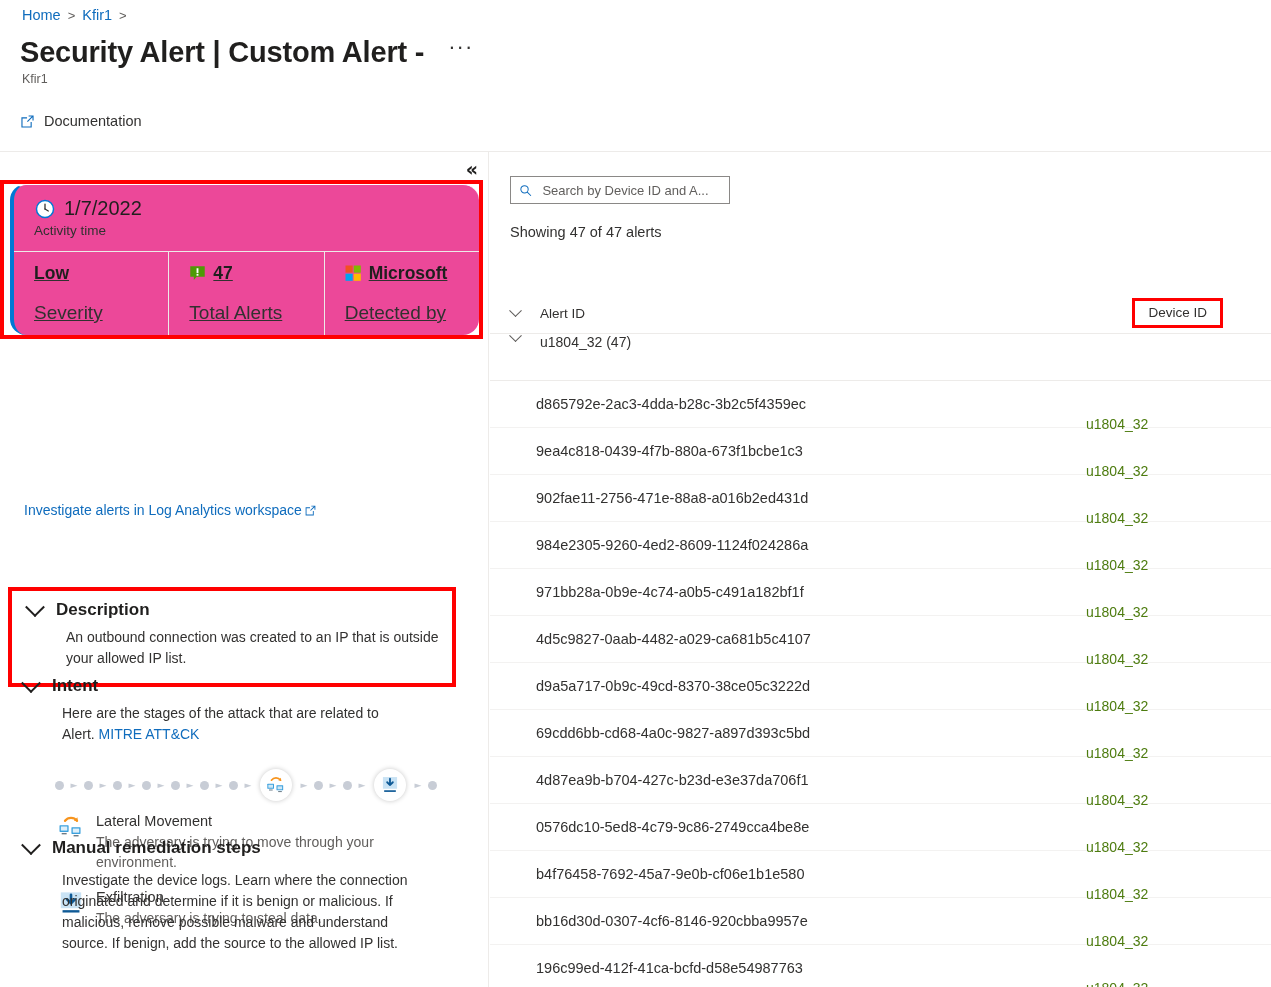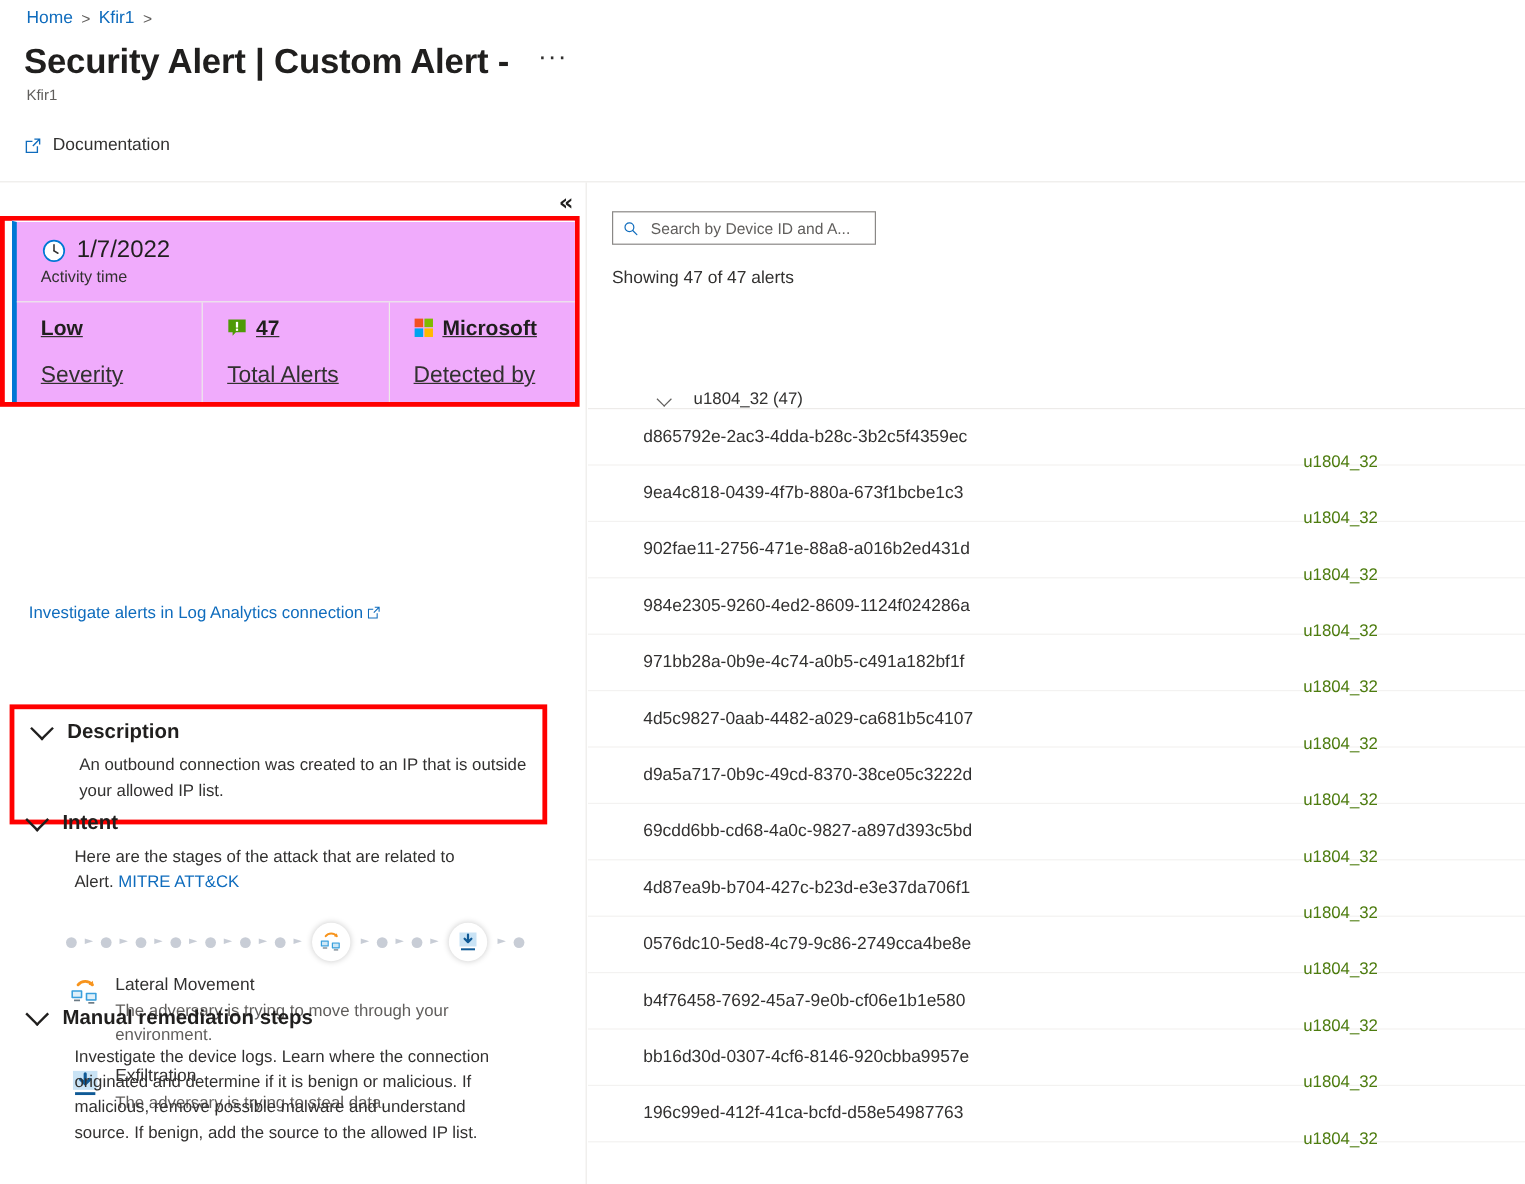--- a/index.html
+++ b/index.html
@@ -73,24 +73,25 @@
     font-family: "DejaVu Sans", sans-serif;
   }
 
   
   .card-wrap {
     position: absolute; left: 0px; top: 28px; width: 483px;
     border: 4px solid #ff0000;
   }
   .card {
     display: flex; flex-direction: column;
-    background: #f0abfc;
+    background: #ec4899;
     border-left: 4px solid #0078d4;
     margin-left: 6px;
     border-top: 1px solid #ffffff;
+    border-radius: 16px;
   }
   .card-top {
     padding: 12px 0 13px 20px;
     border-bottom: 1px solid #edebe9;
   }
   .card-top-main {
     display: flex; align-items: center; gap: 8px;
     font-size: 20px; font-weight: 400; color: #201f1e;
   }
   .card-top-sub { font-size: 13.5px; color: #323130; margin-top: 3px; }
@@ -196,23 +197,23 @@
     position: absolute; right: 48px; top: 4px;
     border: 3px solid #ff0000; padding: 4px 13px 5px 13px;
     background: #fff;
   }
   .small-chev {
     width: 9px; height: 9px; display: inline-block;
     border-right: 1.6px solid #605e5c; border-bottom: 1.6px solid #605e5c;
     transform: rotate(45deg) translate(-2px,-2px);
   }
   .grp-row {
-    display: flex; align-items: flex-end; height: 47px;
+    display: flex; align-items: flex-start; height: 47px;
     border-bottom: 1px solid #edebe9;
-    font-size: 14px; color: #323130; padding-left: 38px;
+    font-size: 14px; color: #323130;
   }
   .grp-chev-cell { width: 50px; display: flex; justify-content: center; }
   .row {
     display: flex; align-items: center; height: 47px;
     border-bottom: 1px solid #f3f2f1;
     font-size: 14.5px; color: #323130;
   }
   .cell-alert { padding-left: 46px; flex: 1; }
   .cell-device { width: 185px; color: #4d7c0f; font-size: 14px; margin-top: 40px; }
 </style>
@@ -289,21 +290,21 @@
               </svg>
               <span>Microsoft</span>
             </div>
             <div class="cb-lbl">Detected by</div>
           </div>
         </div>
       </div>
     </div>
 
     <div class="investigate-link">
-      <span>Investigate alerts in Log Analytics connection</span>
+      <span>Investigate alerts in Log Analytics workspace</span>
       <svg width="13" height="13" viewBox="0 0 16 16">
         <path d="M2 4h5.4v1.1H3.1v7.8h7.8V8.6H12V14H2z" fill="#0f6cbd"></path>
         <path d="M9 2h5v5h-1.1V3.9L8.4 8.4l-.8-.8 4.5-4.5H9z" fill="#0f6cbd"></path>
       </svg>
     </div>
 
     <div class="desc-wrap">
       <div class="section" style="position:relative">
         <div class="sec-head">
           <span class="chev"></span>
@@ -413,20 +414,29 @@
       <svg width="15" height="15" viewBox="0 0 16 16">
         <circle cx="6.6" cy="6.6" r="4.4" fill="none" stroke="#0f6cbd" stroke-width="1.2"></circle>
         <line x1="9.9" y1="9.9" x2="14" y2="14" stroke="#0f6cbd" stroke-width="1.2" stroke-linecap="round"></line>
       </svg>
       <input type="text" placeholder="Search by Device ID and A..." style="">
     </div>
 
     <div class="showing">Showing 47 of 47 alerts</div>
 
     <div class="tbl">
+      <div class="tbl-head">
+        <div class="th-chev-cell">
+          <span class="small-chev"></span>
+        </div>
+        <div class="th-alert">Alert ID</div>
+        <div class="th-device-wrap">
+          <span>Device ID</span>
+        </div>
+      </div>
 
       <div class="grp-row">
         <div class="grp-chev-cell">
           <span class="small-chev"></span>
         </div>
         <div>u1804_32 (47)</div>
       </div>
 
       <div id="rows">
           <div class="row">

